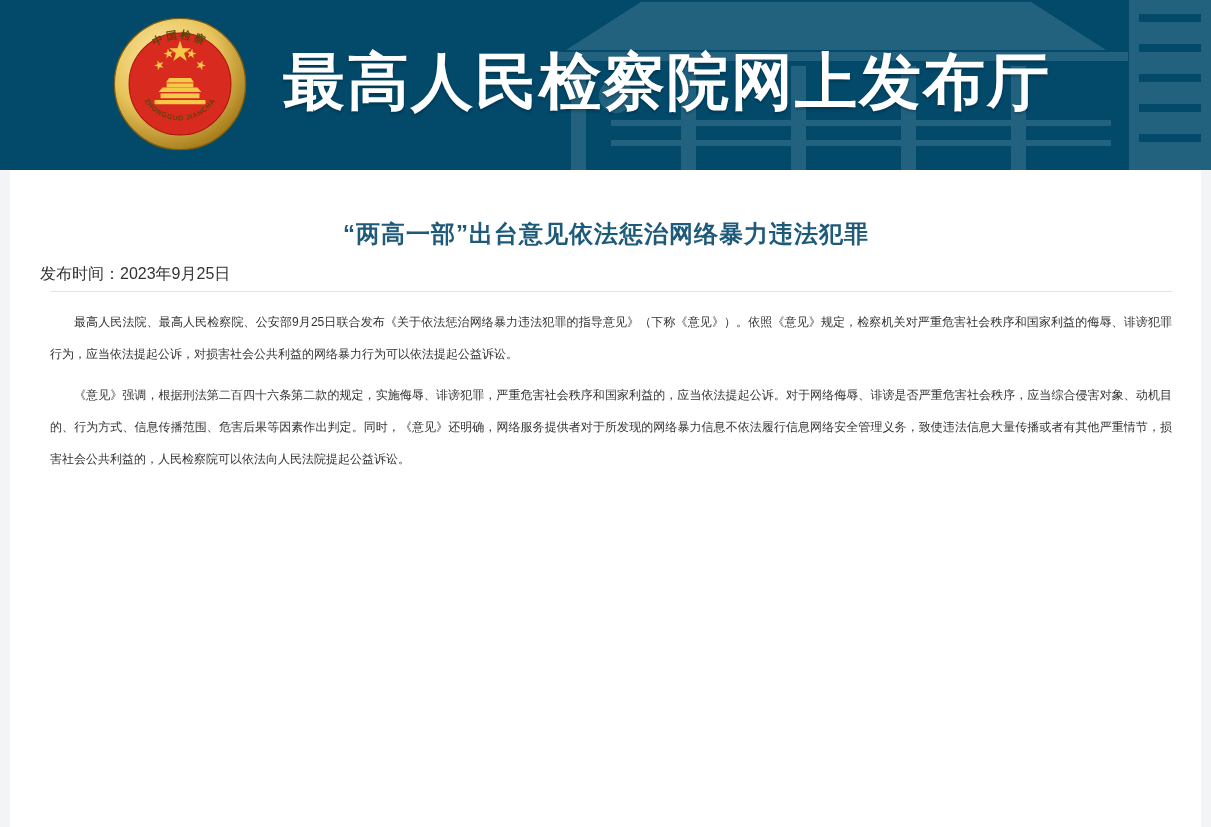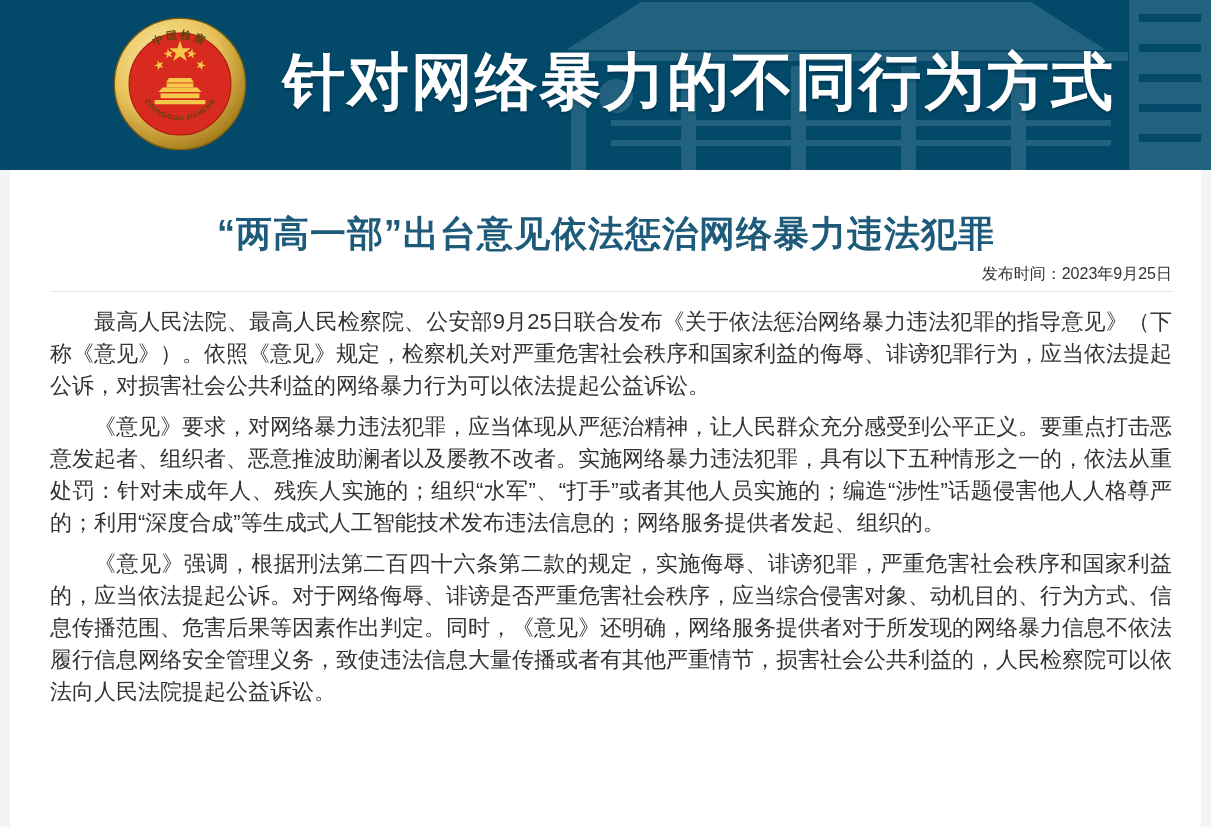--- a/index.html
+++ b/index.html
@@ -38,35 +38,35 @@
     text-shadow:0 2px 3px rgba(0,0,0,0.25);
   }
   
   .content{
     position:relative;margin:0 10px;width:1191px;height:657px;
     background:#ffffff;
     padding:24px 29px 0 30px;
   }
   .article-title{
     margin:0;text-align:center;color:var(--title-blue);
-    font-size:36px;line-height:43px;font-weight:bold;letter-spacing:1px;
+    font-size:24px;line-height:43px;font-weight:bold;letter-spacing:1px;
   }
   .article-title.first{margin-top:18px;}
   .publish-time{
-    margin-top:8px;text-align:right;color:#333333;
+    margin-top:8px;text-align:left;color:#333333;
     font-size:16px;line-height:22px;
   }
   .divider{
     border:none;border-top:1px solid var(--divider);
     margin:6px 0 0 10px;width:1122px;height:0;
   }
   .article-body{margin-top:14px;}
   .article-body p{
     margin:0 0 9px 10px;width:1122px;
-    font-size:22px;line-height:32px;color:var(--body-text);
+    font-size:12px;line-height:32px;color:var(--body-text);
     text-indent:2em;text-align:justify;
   }
 </style>
 </head>
 <body>
 
 <header class="site-header">
 
   <svg class="building-backdrop" viewBox="0 0 680 170" xmlns="http://www.w3.org/2000/svg" aria-hidden="true">
     <g fill="#cfe6f0">
@@ -117,25 +117,24 @@
       <path d="M39.5 48.8 h21 l-2.4 -3.2 h-16.2 z"></path>
     </g>
     <text font-size="8" font-weight="bold" fill="#5d430a" letter-spacing="2">
       <textPath href="#arcT" startOffset="50%" text-anchor="middle">中国检察</textPath>
     </text>
     <text font-size="5.2" font-weight="bold" fill="#5d430a" letter-spacing="0.5">
       <textPath href="#arcB" startOffset="50%" text-anchor="middle">ZHONGGUO JIANCHA</textPath>
     </text>
   </svg>
 
-  <h1 class="site-title">针对网络暴力的不同行为方式</h1>
+  <h1 class="site-title">最高人民检察院网上发布厅</h1>
 </header>
 
 <main class="content">
   <h2 class="article-title first">“两高一部”出台意见依法惩治网络暴力违法犯罪</h2>
   <div class="publish-time">发布时间：2023年9月25日</div>
   <hr class="divider">
   <div class="article-body">
       <p>最高人民法院、最高人民检察院、公安部9月25日联合发布《关于依法惩治网络暴力违法犯罪的指导意见》（下称《意见》）。依照《意见》规定，检察机关对严重危害社会秩序和国家利益的侮辱、诽谤犯罪行为，应当依法提起公诉，对损害社会公共利益的网络暴力行为可以依法提起公益诉讼。</p>
-      <p>《意见》要求，对网络暴力违法犯罪，应当体现从严惩治精神，让人民群众充分感受到公平正义。要重点打击恶意发起者、组织者、恶意推波助澜者以及屡教不改者。实施网络暴力违法犯罪，具有以下五种情形之一的，依法从重处罚：针对未成年人、残疾人实施的；组织“水军”、“打手”或者其他人员实施的；编造“涉性”话题侵害他人人格尊严的；利用“深度合成”等生成式人工智能技术发布违法信息的；网络服务提供者发起、组织的。</p>
       <p>《意见》强调，根据刑法第二百四十六条第二款的规定，实施侮辱、诽谤犯罪，严重危害社会秩序和国家利益的，应当依法提起公诉。对于网络侮辱、诽谤是否严重危害社会秩序，应当综合侵害对象、动机目的、行为方式、信息传播范围、危害后果等因素作出判定。同时，《意见》还明确，网络服务提供者对于所发现的网络暴力信息不依法履行信息网络安全管理义务，致使违法信息大量传播或者有其他严重情节，损害社会公共利益的，人民检察院可以依法向人民法院提起公益诉讼。</p>
     </div>
 </main>
 
 </body></html>

